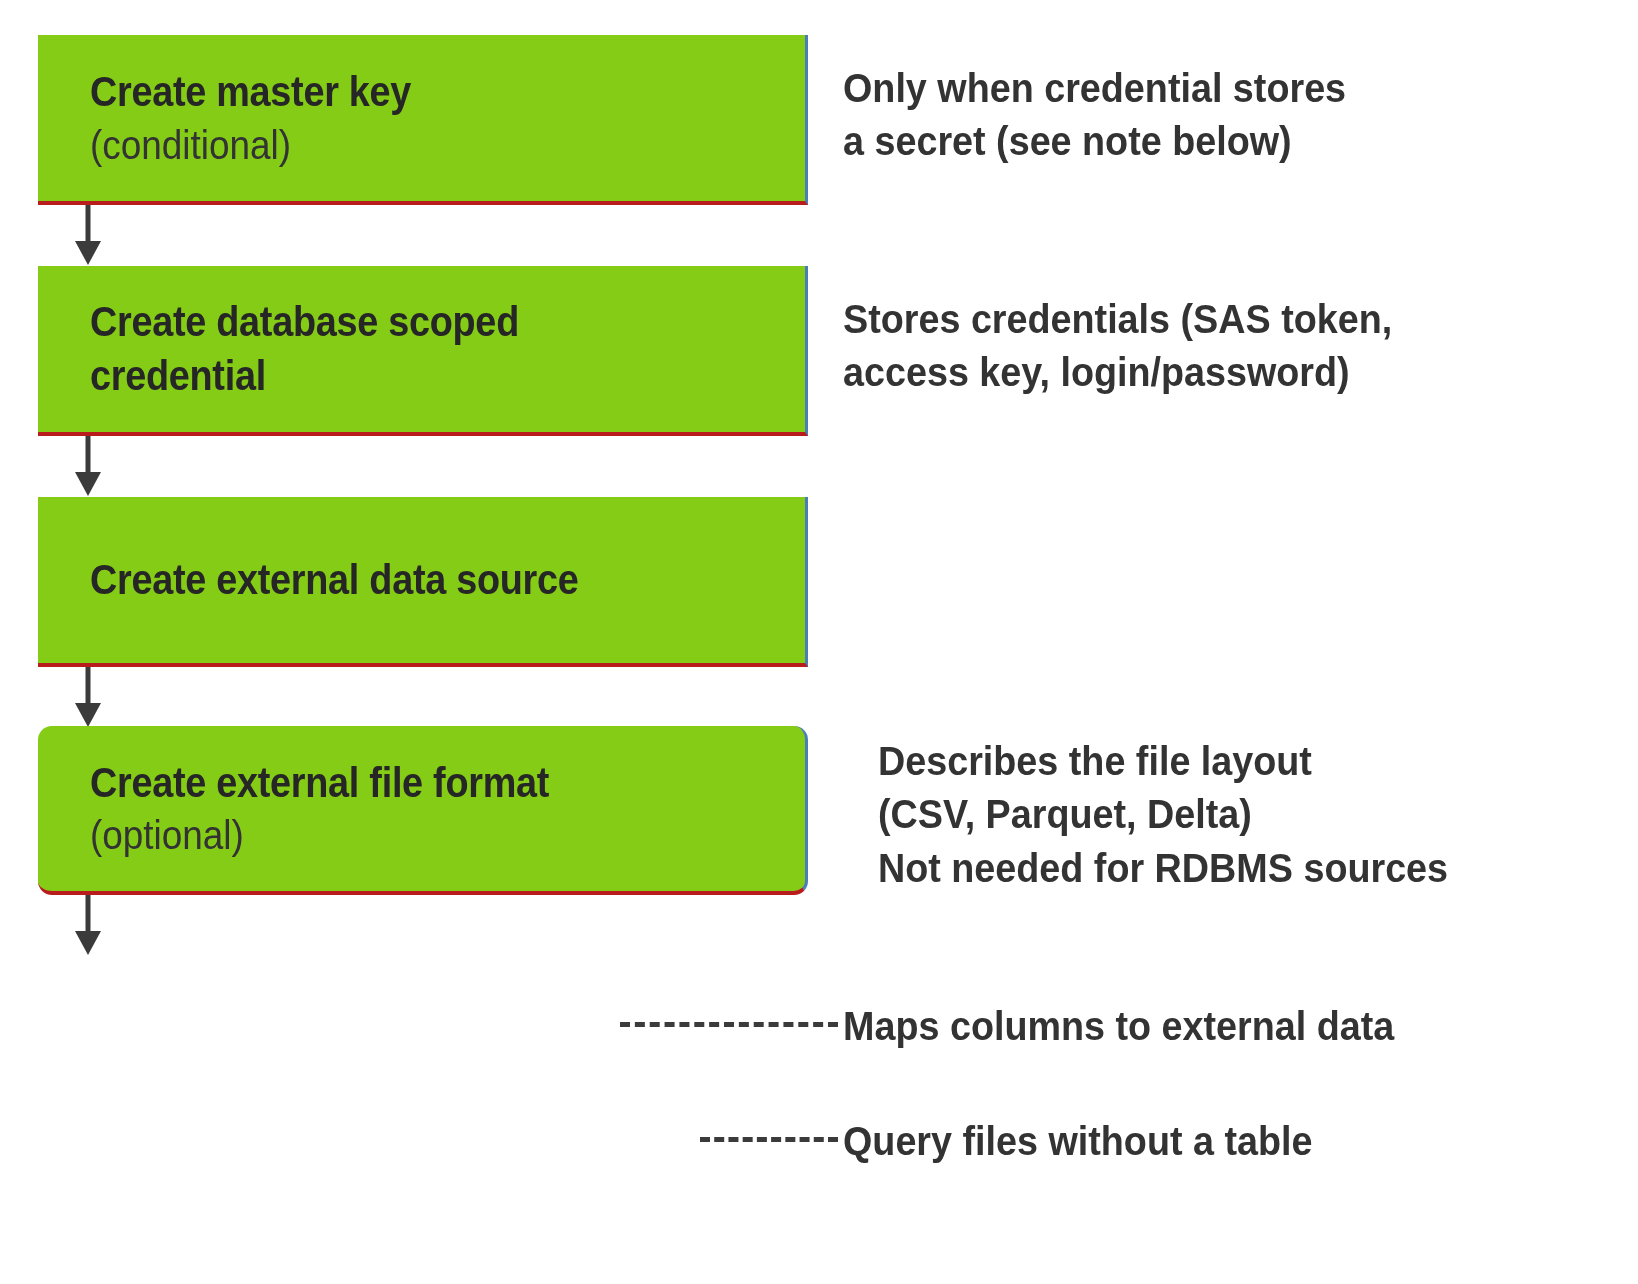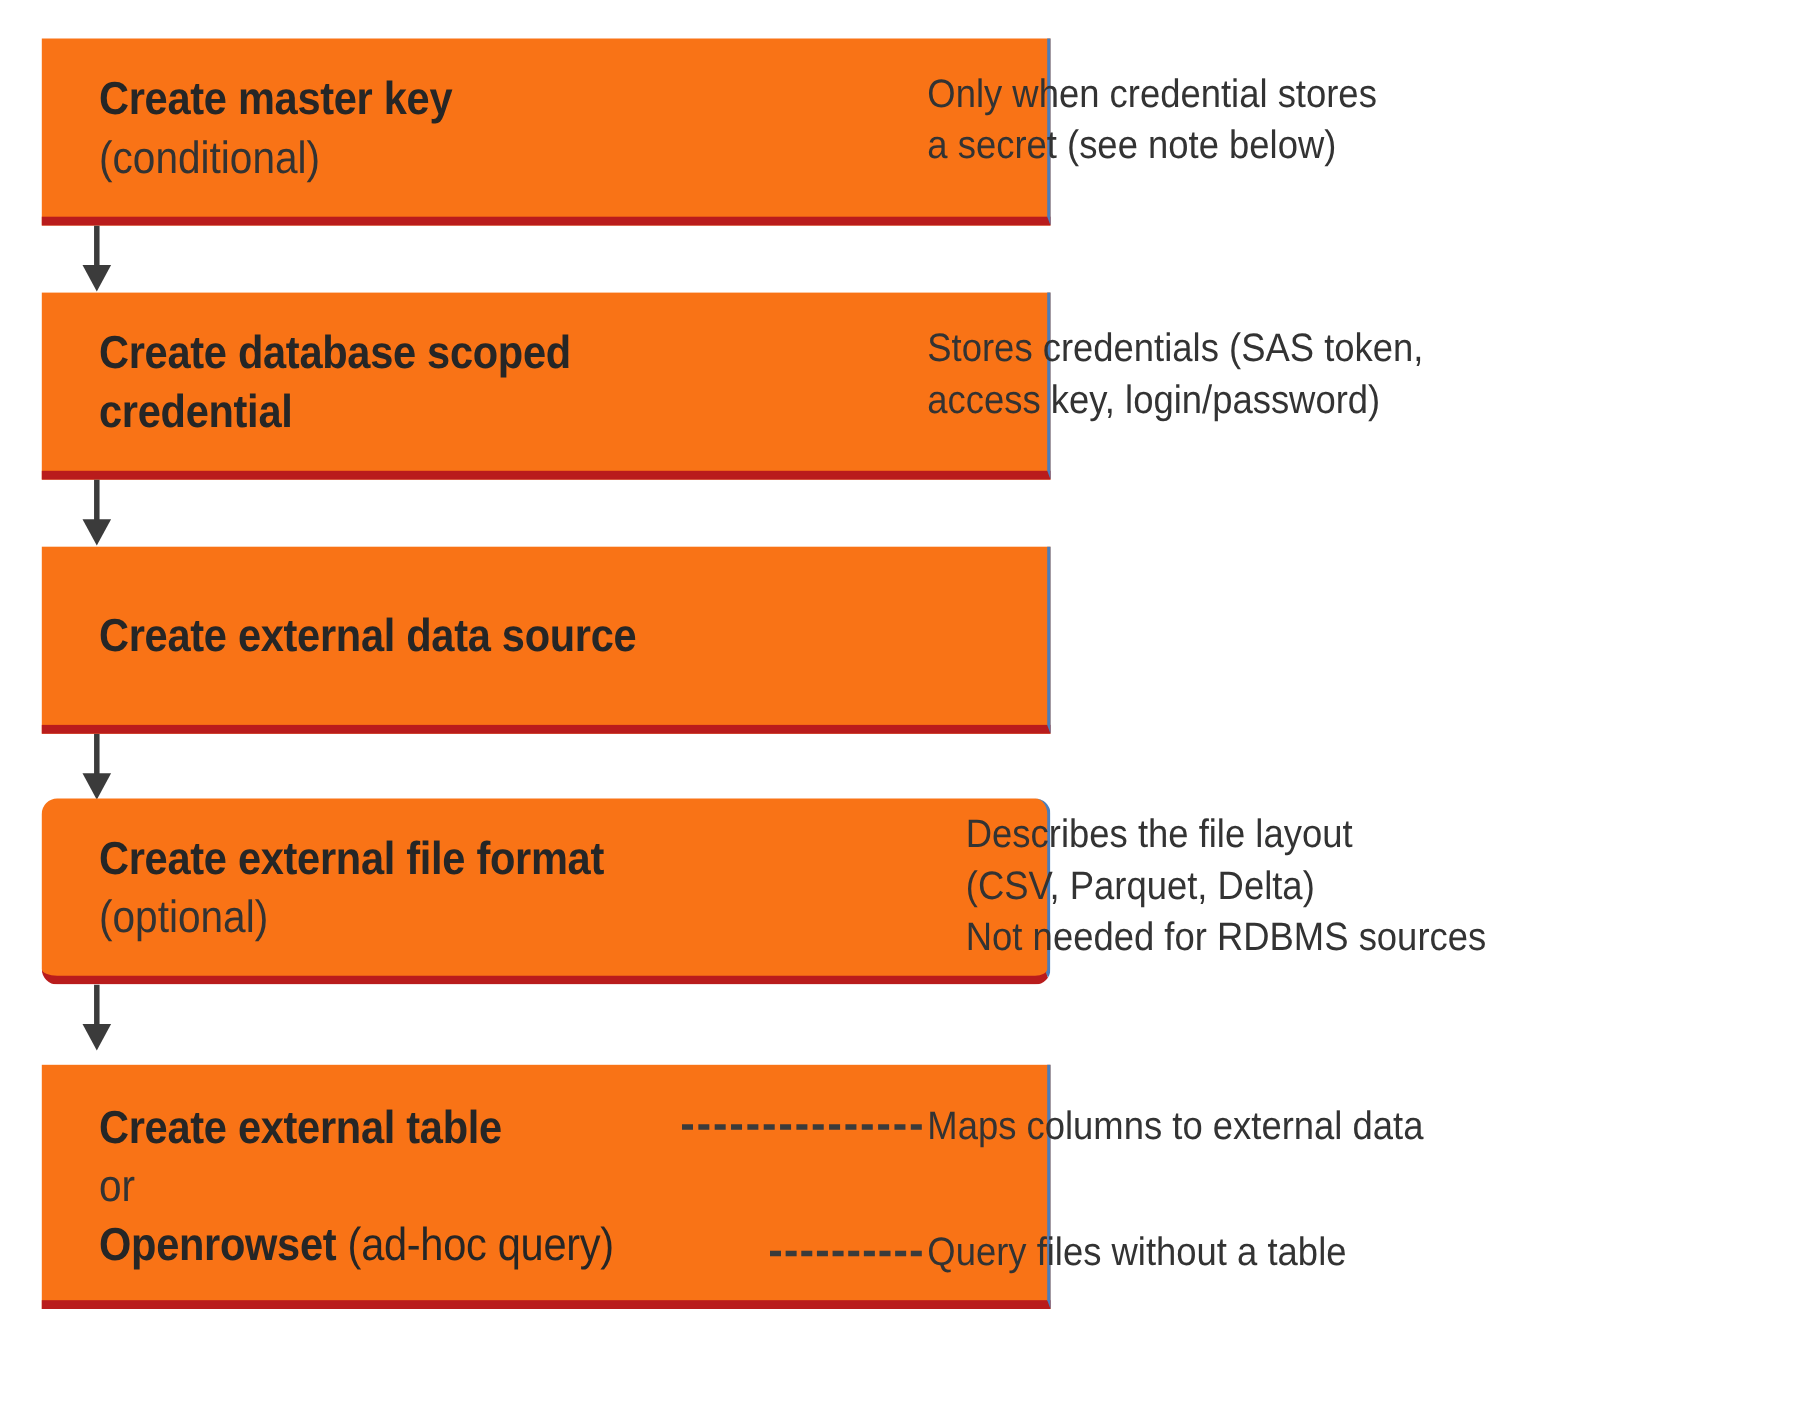--- a/index.html
+++ b/index.html
@@ -9,23 +9,23 @@
     font-family:"Liberation Sans","DejaVu Sans",sans-serif;
     color:#2b2b2b;
     overflow:hidden;
   }
   #stage{position:relative;width:1638px;height:1284px;}
 
   
   .box{
     position:absolute;
     left:38px;
-    width:917px;
-    background:#f97316;
-    border-bottom:8px solid #b91c1c;
+    width:770px;
+    background:#84cc16;
+    border-bottom:4px solid #b91c1c;
     border-right:3px solid #4a7ebb;
     box-sizing:border-box;
   }
   .box-inner{
     position:absolute;
     left:52px;
     right:10px;
     top:50%;
     transform:translateY(-50%);
   }
@@ -50,24 +50,25 @@
   }
   .ttl .lite{font-weight:normal;}
 
   
   .arrow{position:absolute;left:70px;}
 
   
   .note{
     position:absolute;
     left:843px;
-    font-size:36px;
+    font-size:41px;
     line-height:1.30;
     color:#333333;
     white-space:nowrap;
+    font-weight:bold;
   }
   .note div{transform:scaleX(0.92);transform-origin:left center;}
 
   
   .dash{position:absolute;height:0;border-top:5px dashed #3b3b3b;}
 </style>
 </head>
 <body>
 
 <div id="stage">
@@ -133,27 +134,20 @@
     <div>Not needed for RDBMS sources</div>
   </div>
 
   <div class="arrow" style="top:895px;">
     <svg width="40" height="62" viewBox="0 0 40 62">
       <line x1="18" y1="0" x2="18" y2="42" stroke="#3b3b3b" stroke-width="5"></line>
       <polygon points="18,60 5,36 31,36" fill="#3b3b3b"></polygon>
     </svg>
   </div>
 
-  <div class="box" style="top:968px;height:222px;">
-    <div class="box-inner" style="top:30px;transform:none;">
-      <div class="ttl">Create external table</div>
-      <div class="sub">or</div>
-      <div class="ttl"><span>Openrowset</span><span class="lite"> (ad-hoc query)</span></div>
-    </div>
-  </div>
 
   <div class="dash" style="left:620px;top:1022px;width:218px;"></div>
 
   <div class="dash" style="left:700px;top:1137px;width:138px;"></div>
 
   <div class="note" style="top:1000px;">
     <div>Maps columns to external data</div>
   </div>
   <div class="note" style="top:1115px;">
     <div>Query files without a table</div>

